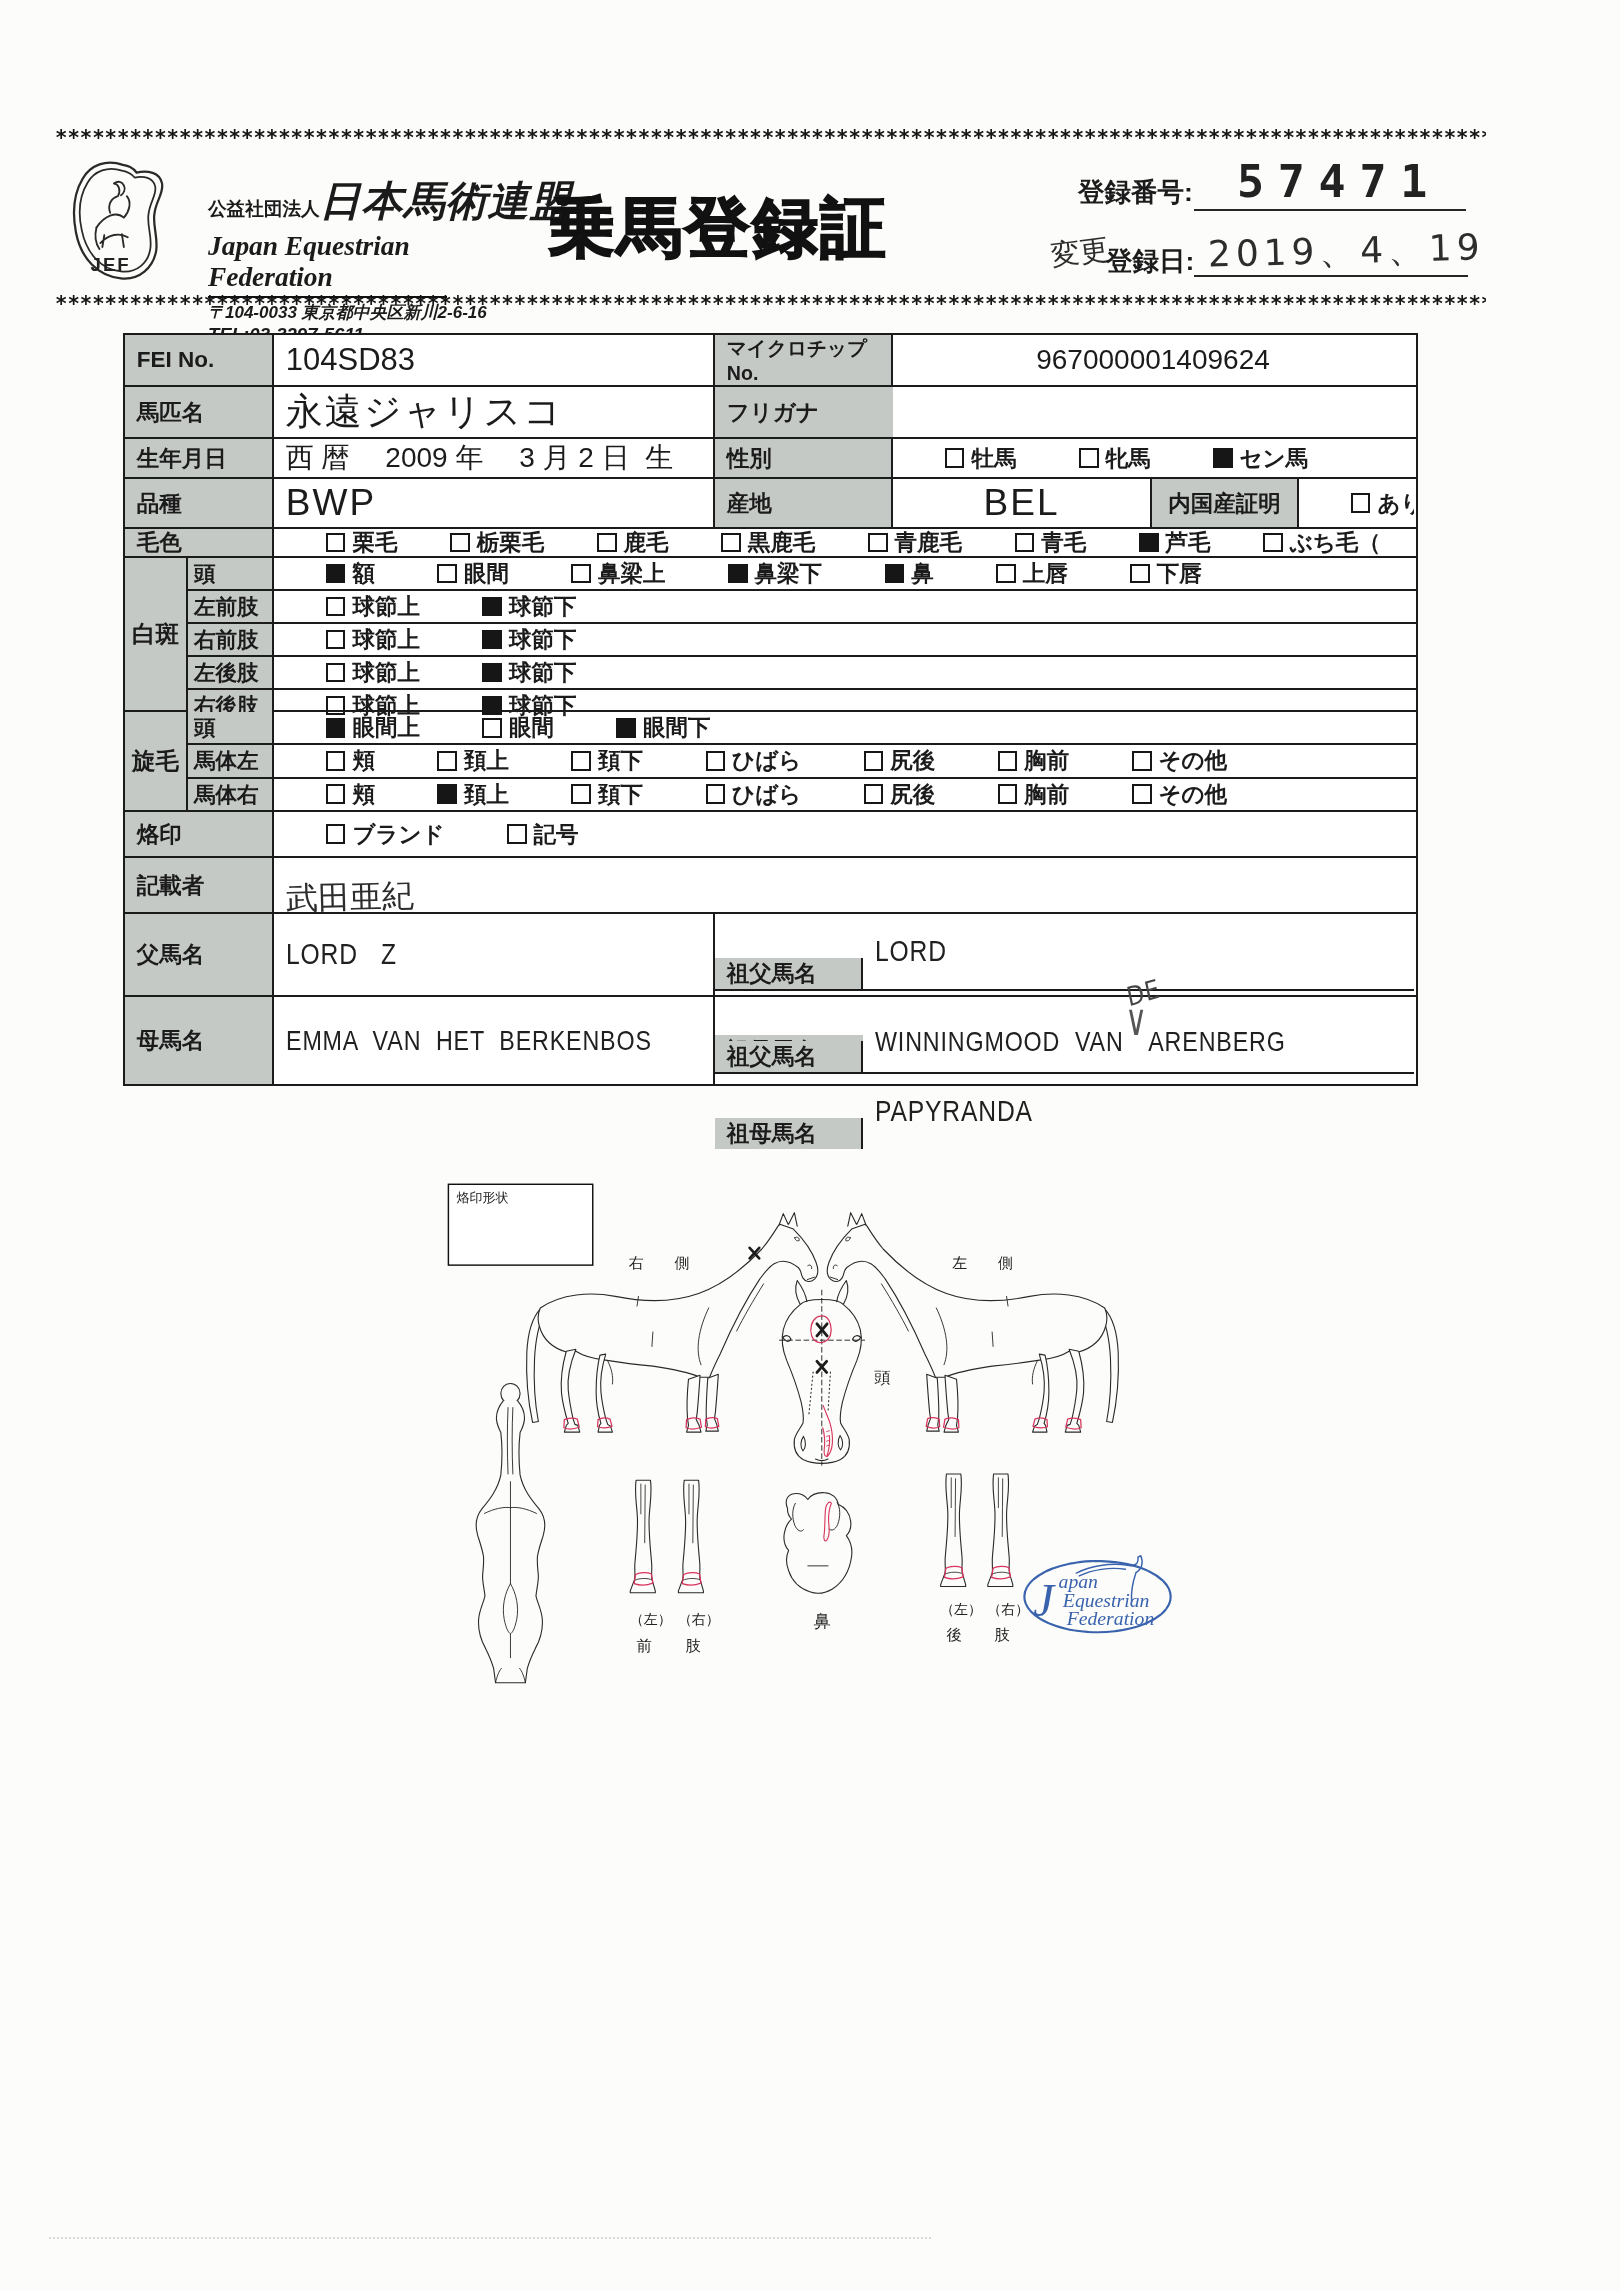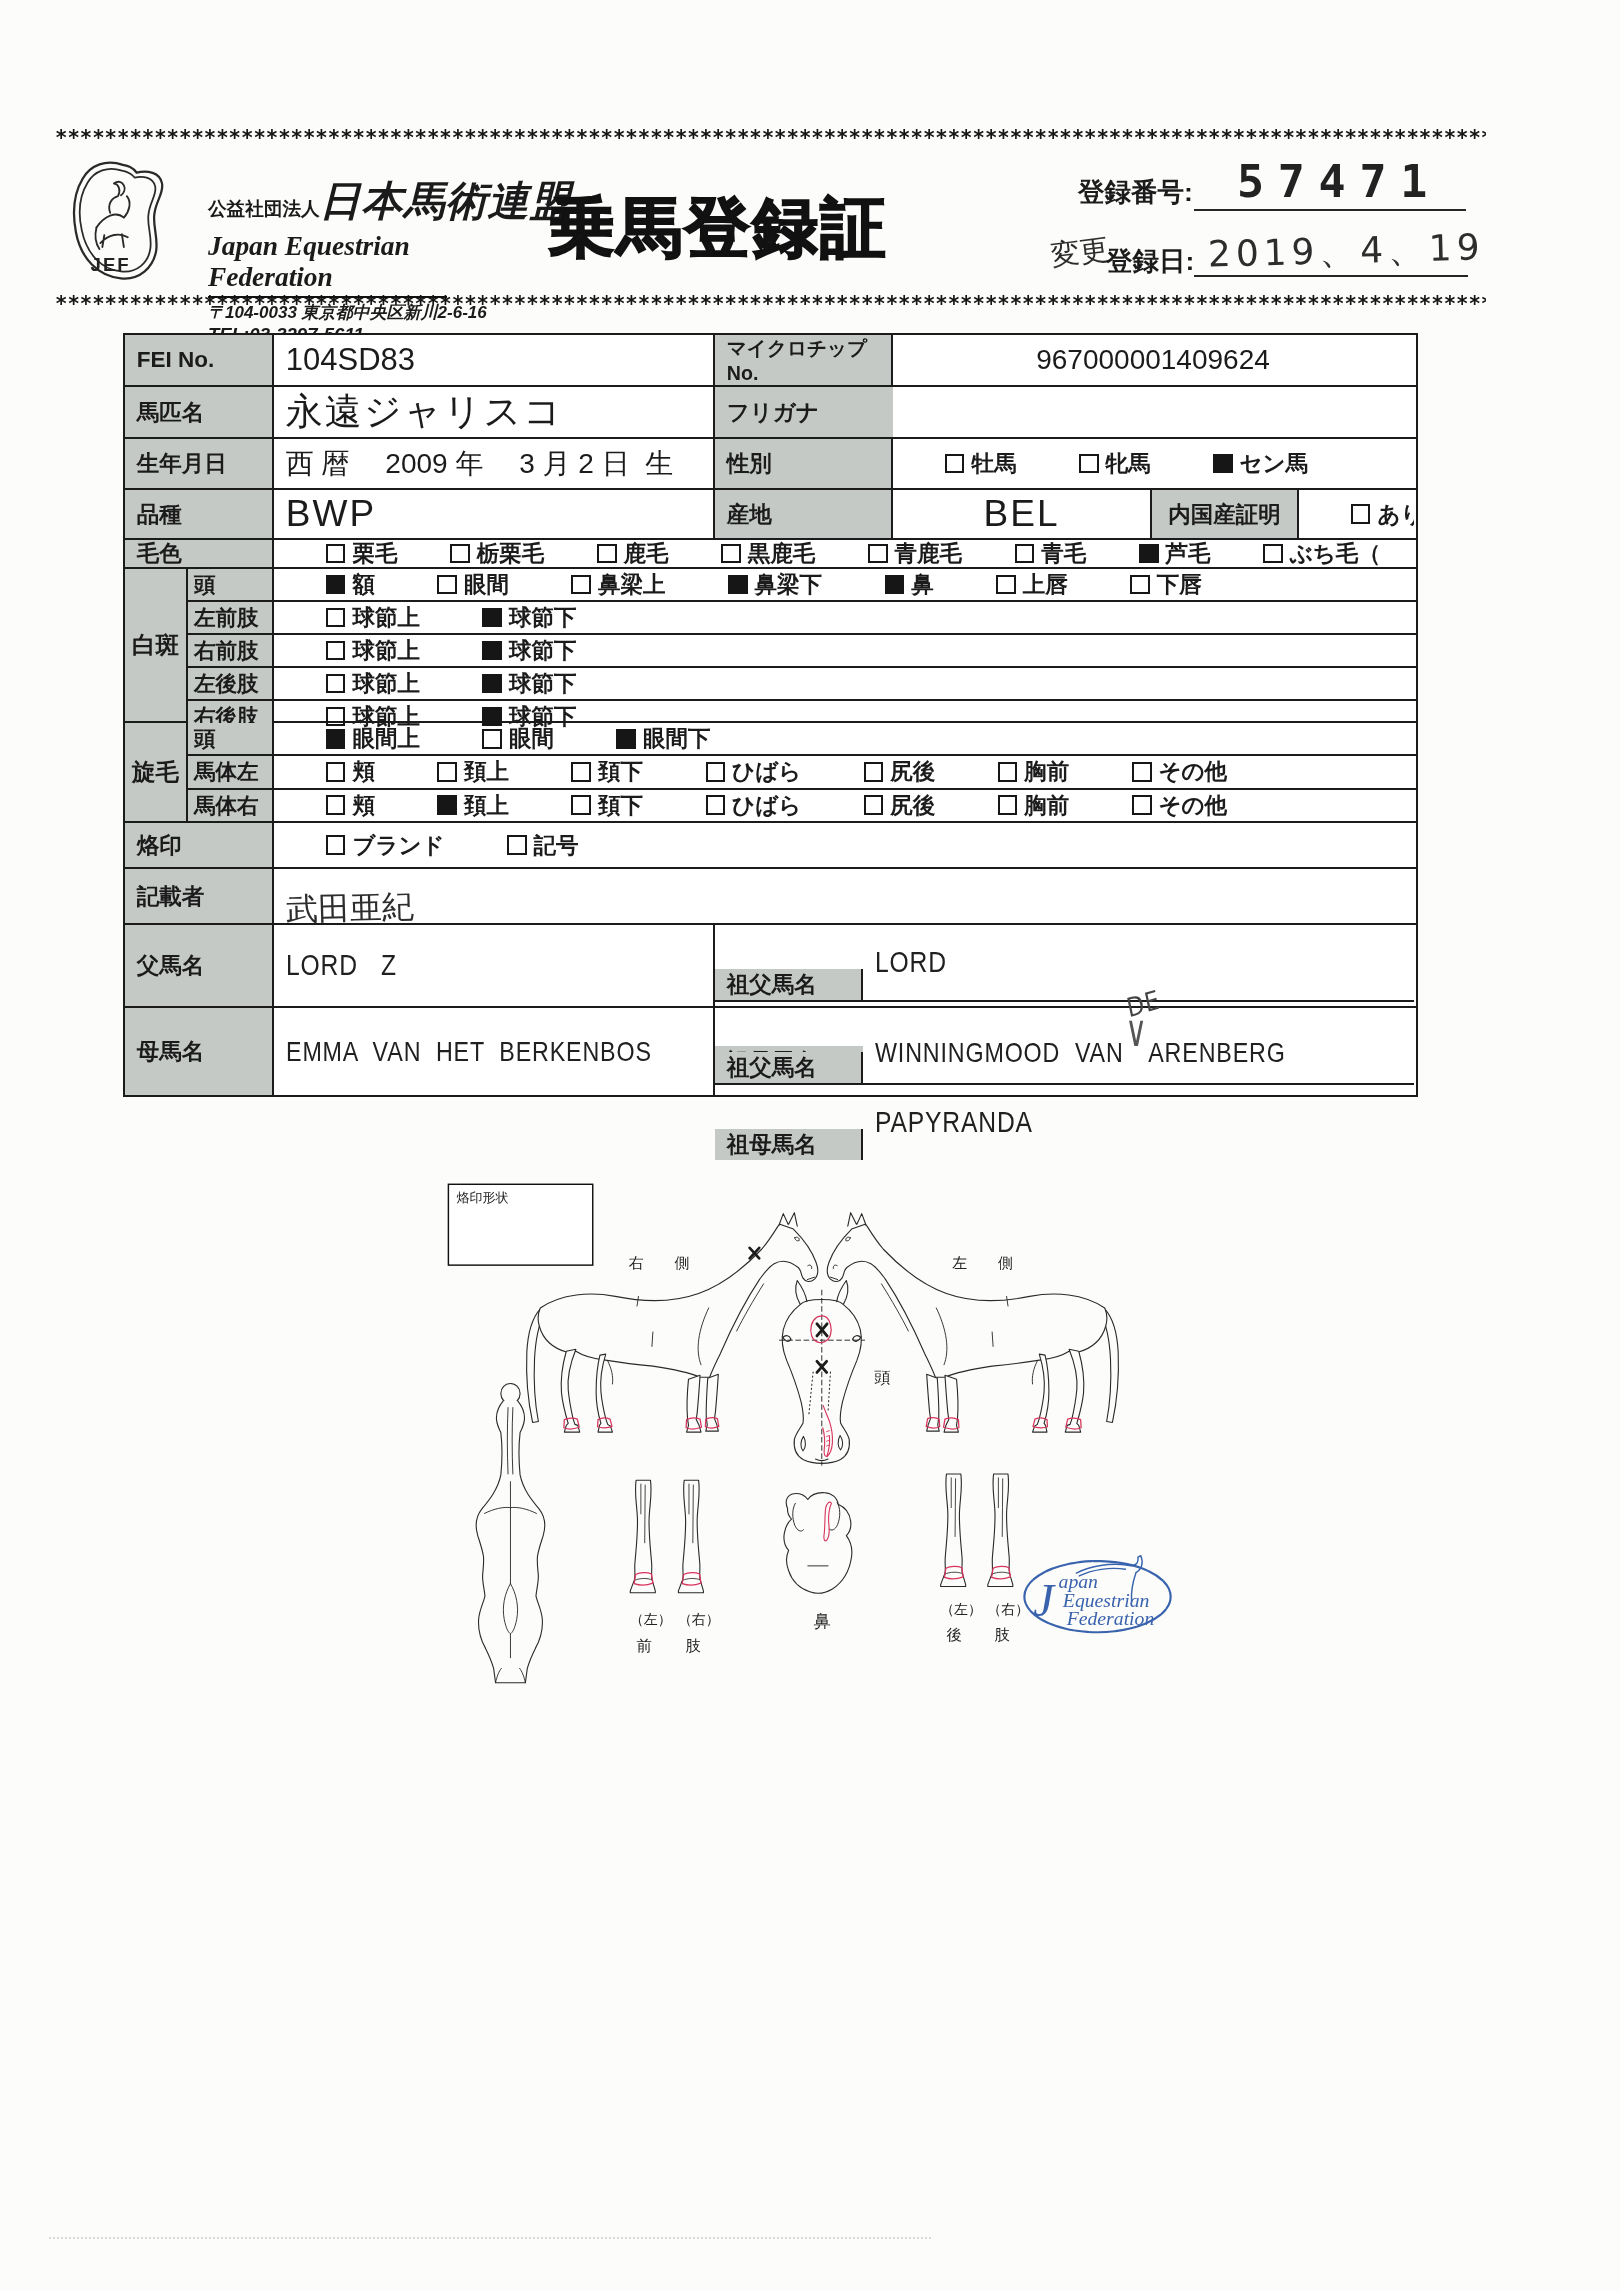--- a/index.html
+++ b/index.html
@@ -115,21 +115,21 @@
       <div class="cell lab cC" style="font-size:19.6px">マイクロチップNo.</div>
       <div class="cell cD ctr" style="font-size:28px">967000001409624</div>
     </div>
 
     <div class="trow" style="height:52px">
       <div class="cell lab cA">馬匹名</div>
       <div class="cell val big cB">永遠ジャリスコ</div>
       <div class="cell lab cC">フリガナ</div>
     </div>
 
-    <div class="trow" style="height:51px">
+    <div class="trow" style="height:40px">
       <div class="cell lab cA">生年月日</div>
       <div class="cell cB" style="font-size:28px;white-space:pre">西 暦　 2009 年　 3 月 2 日  生</div>
       <div class="cell lab cC">性別</div>
       <div class="cell cD">
           <span class="opt">
             <span class="cb"></span>
             <span class="ol">牡馬</span>
           </span>
           <span class="opt">
             <span class="cb"></span>

